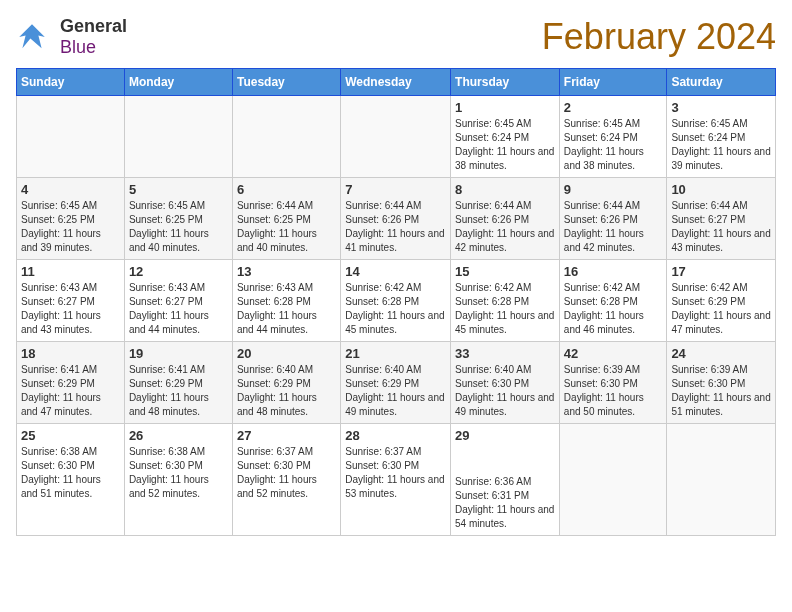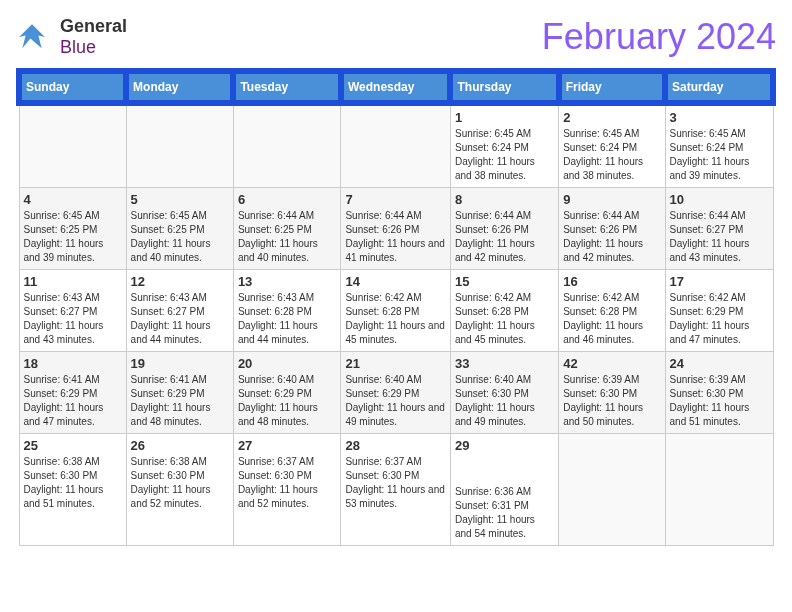--- a/index.html
+++ b/index.html
@@ -34,39 +34,39 @@
     .logo-bird {
       width: 32px;
       height: 32px;
     }
     .title-area {
       text-align: right;
     }
     .month-title {
       font-size: 36px;
       font-weight: normal;
-      color: #8b5cf6;
+      color: #a16207;
     }
     .location-subtitle {
       font-size: 16px;
       color: #555;
     }
     table {
       width: 100%;
       border-collapse: collapse;
       font-size: 11px;
     }
     thead tr th {
       background-color: #4a90d9;
       color: #fff;
       padding: 6px 4px;
       text-align: left;
       font-size: 12px;
       font-weight: bold;
-      border: 6px solid #1d4ed8;
+      border: 1px solid #1d4ed8;
     }
     tbody tr td {
       border: 1px solid #ccc;
       vertical-align: top;
       padding: 4px;
       height: 80px;
       width: 113px;
     }
     .day-num {
       font-size: 13px;

